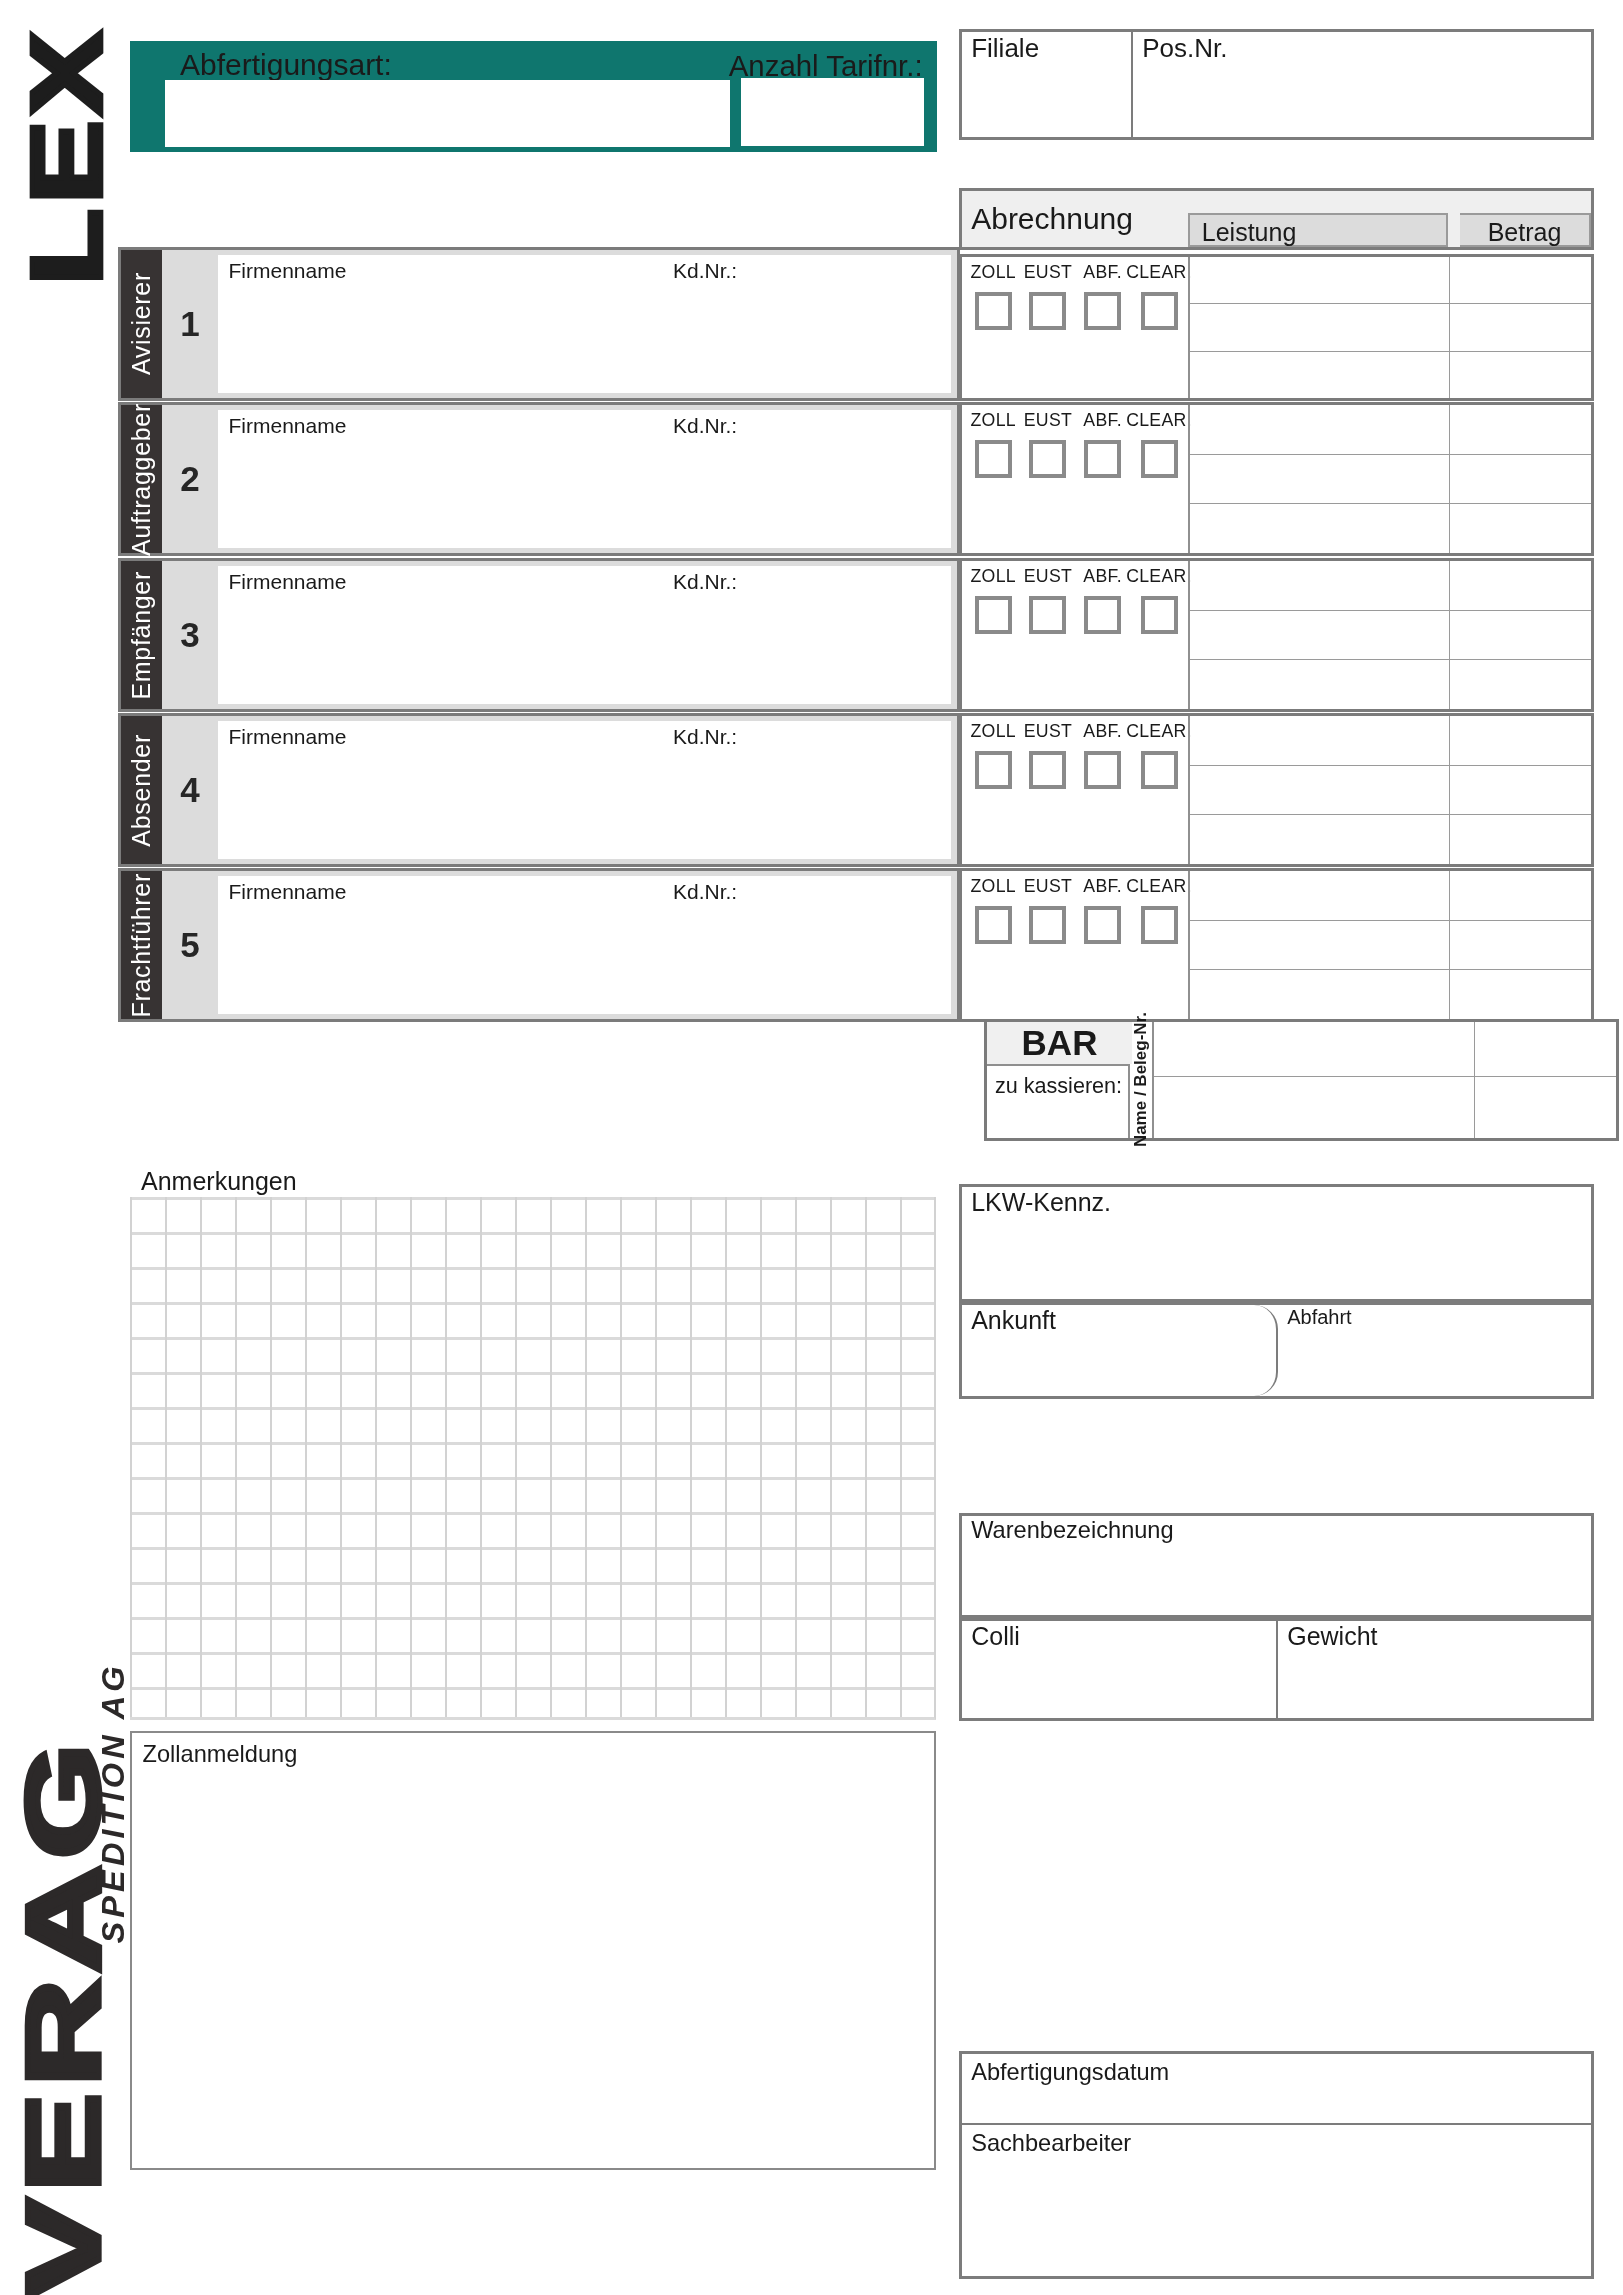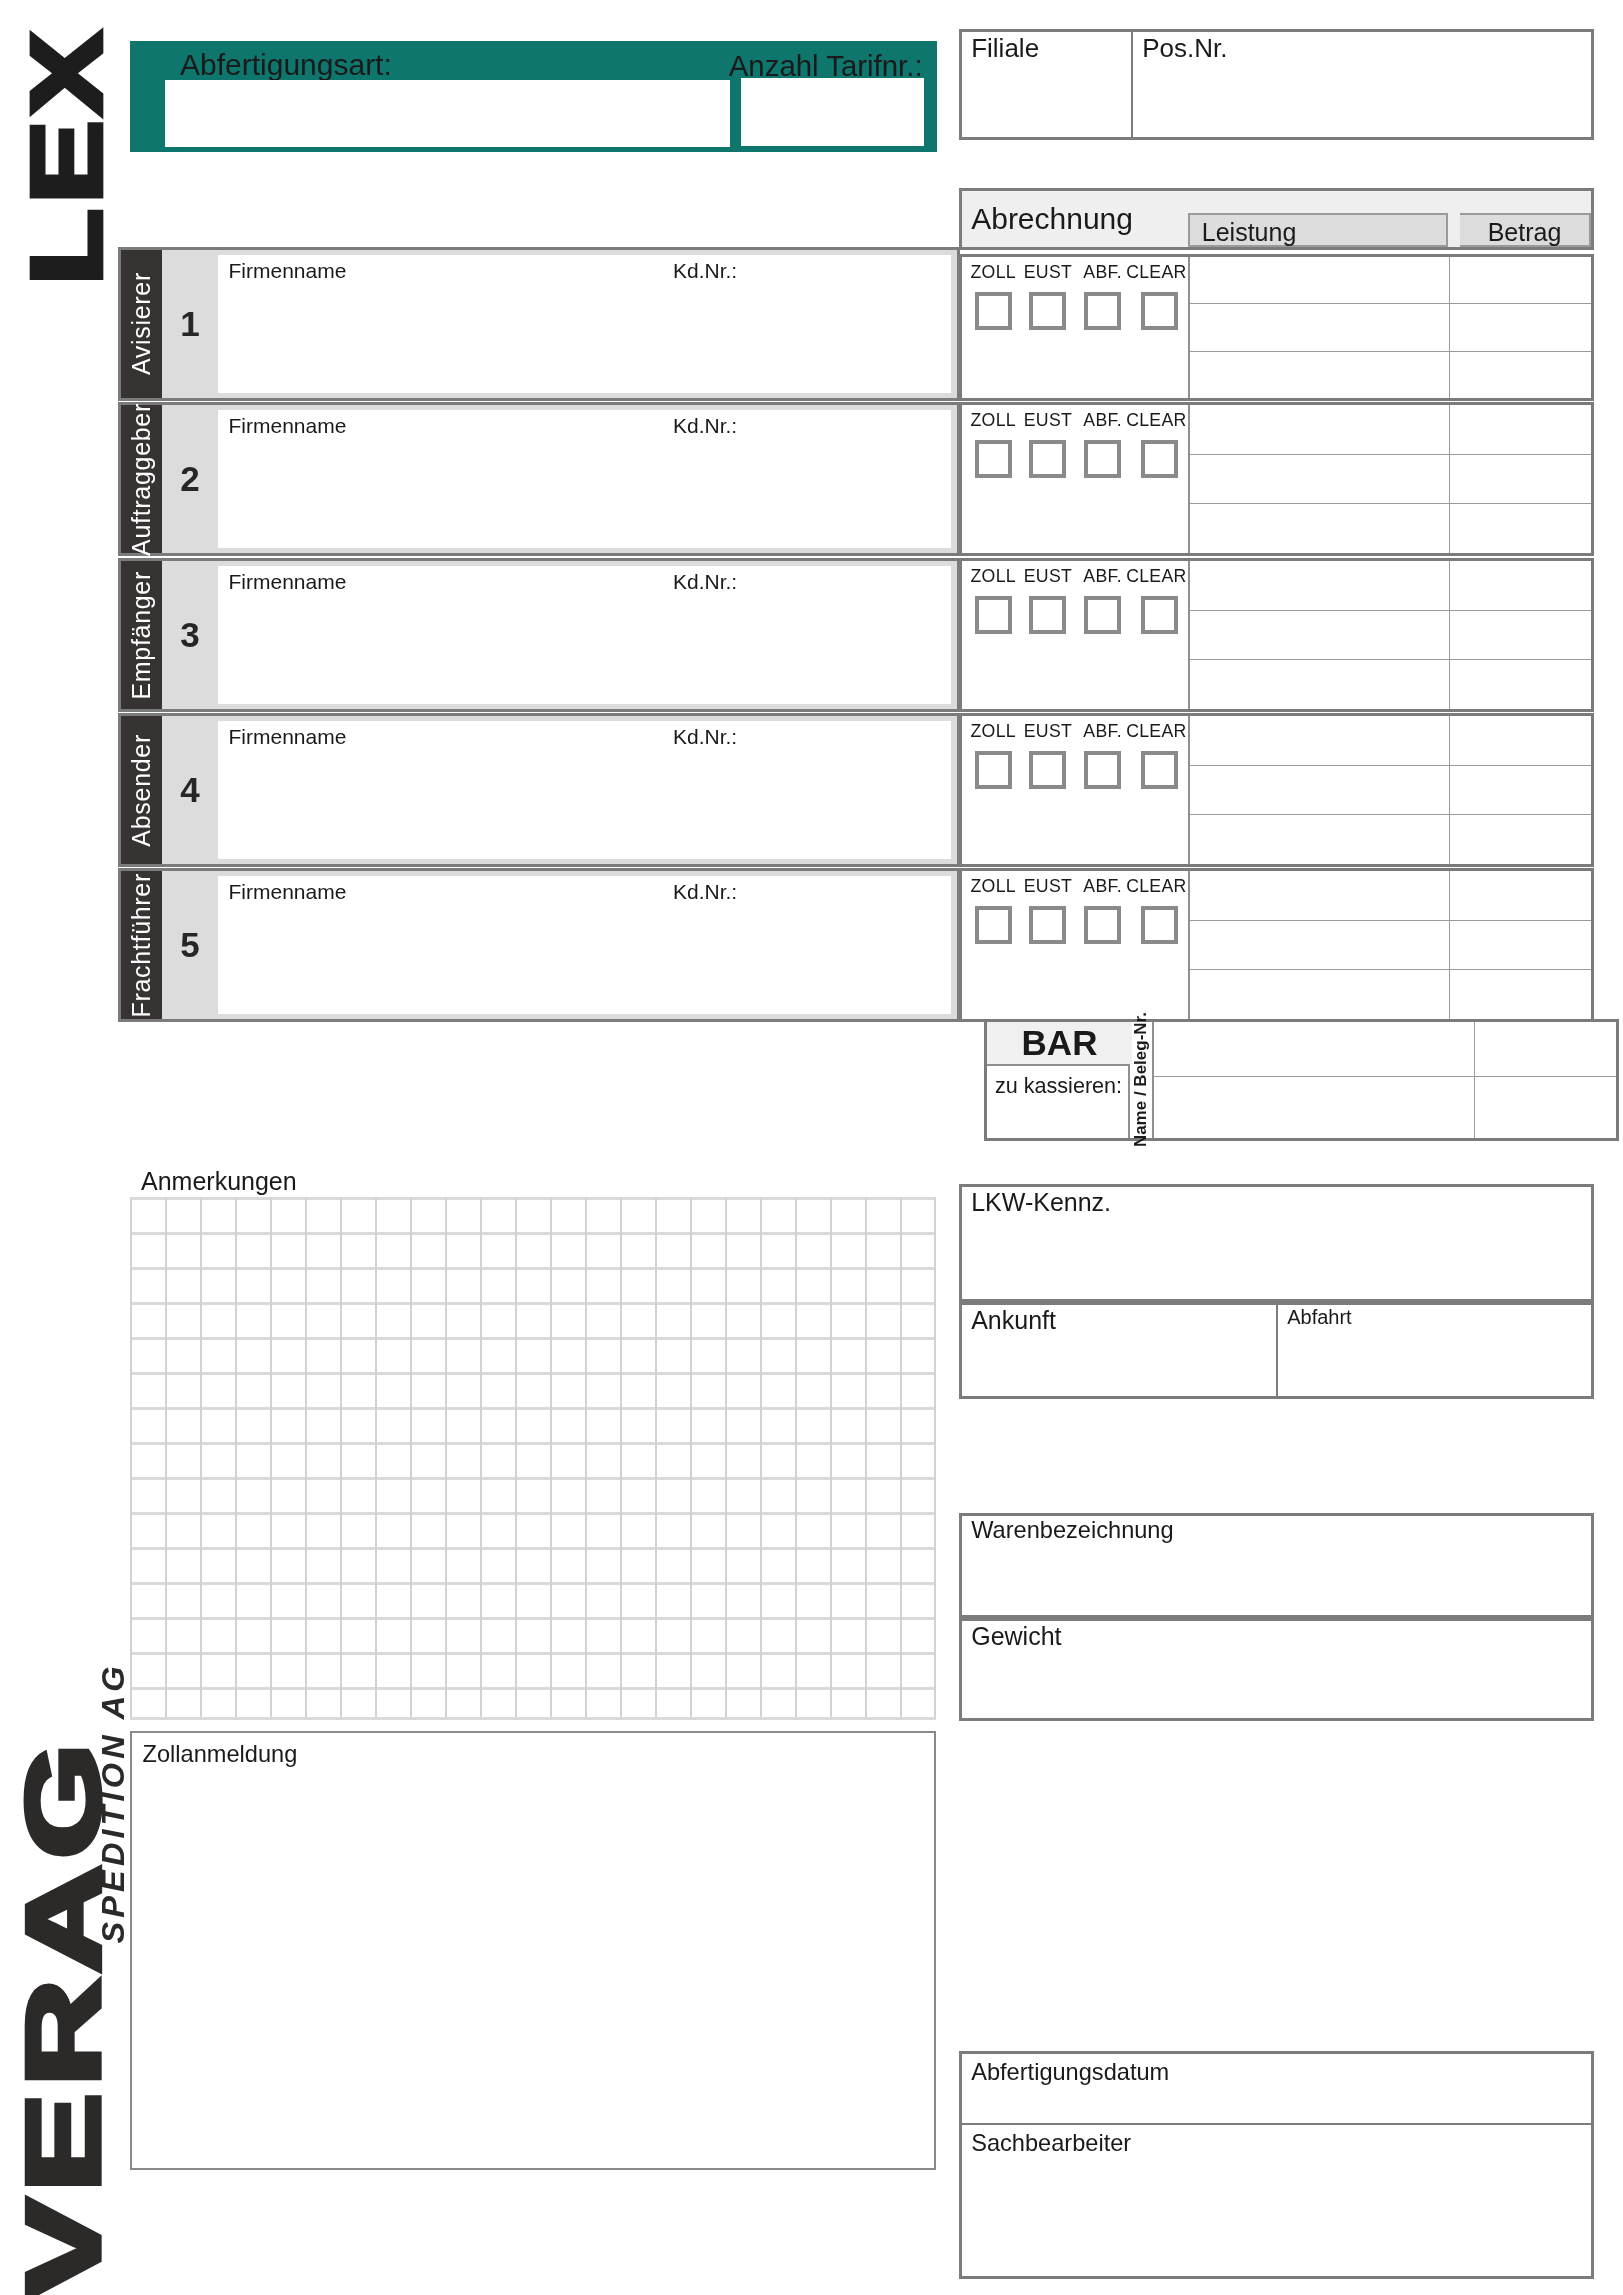--- a/index.html
+++ b/index.html
@@ -69,21 +69,21 @@
   
   .anm-label{position:absolute;left:141px;top:1167px;font-size:25px;}
   .anmgrid{position:absolute;left:130px;top:1197px;width:806px;height:523px;
     background-image:
       repeating-linear-gradient(to right,#d2d2d2 0 2px,transparent 2px 35px),
       repeating-linear-gradient(to bottom,#dadada 0 3.3px,transparent 3.3px 35px);
     border-right:2px solid #d2d2d2;border-bottom:3.3px solid #dadada;box-sizing:border-box;}
   
   .lkw{top:1184px;height:118px;}
   .ankab{top:1302px;height:97px;display:flex;}
-  .ankab .c1{width:314px;border-right:2.6px solid #7c7c7c;}
+  .ankab .c1{width:314px;border-right:2.6px solid #7c7c7c;border-radius:24px;}
   .ankab .c2{flex:1;}
   .waren{top:1513px;height:105px;}
   .colligew{top:1618px;height:103px;display:flex;}
   .colligew .c1{width:314px;border-right:2.6px solid #7c7c7c;}
   .colligew .c2{flex:1;}
   
   .zollbox{position:absolute;left:130px;top:1731px;width:806px;height:439px;box-sizing:border-box;border:2.6px solid #8a8a8a;background:#fff;}
   .zollbox span{display:block;font-size:23.6px;padding:7.9px 0 0 10.5px;}
   
   .datum{top:2051px;height:228px;display:flex;flex-direction:column;}
@@ -376,20 +376,21 @@
   </div>
   <div class="rcol gbox ankab">
     <div class="c1"><span class="cell-label" style="font-size:25px;">Ankunft</span></div>
     <div class="c2"><span class="cell-label" style="font-size:20px;">Abfahrt</span></div>
   </div>
 
   <div class="rcol gbox waren">
     <span class="cell-label" style="font-size:23.6px;">Warenbezeichnung</span>
   </div>
   <div class="rcol gbox colligew">
+    <div class="c1"><span class="cell-label" style="font-size:25px;">Colli</span></div>
     <div class="c2"><span class="cell-label" style="font-size:25px;">Gewicht</span></div>
   </div>
 
   <div class="zollbox">
     <span>Zollanmeldung</span>
   </div>
 
   <div class="rcol gbox datum">
     <div class="r1">
         <span class="small-label">Abfertigungsdatum</span>

